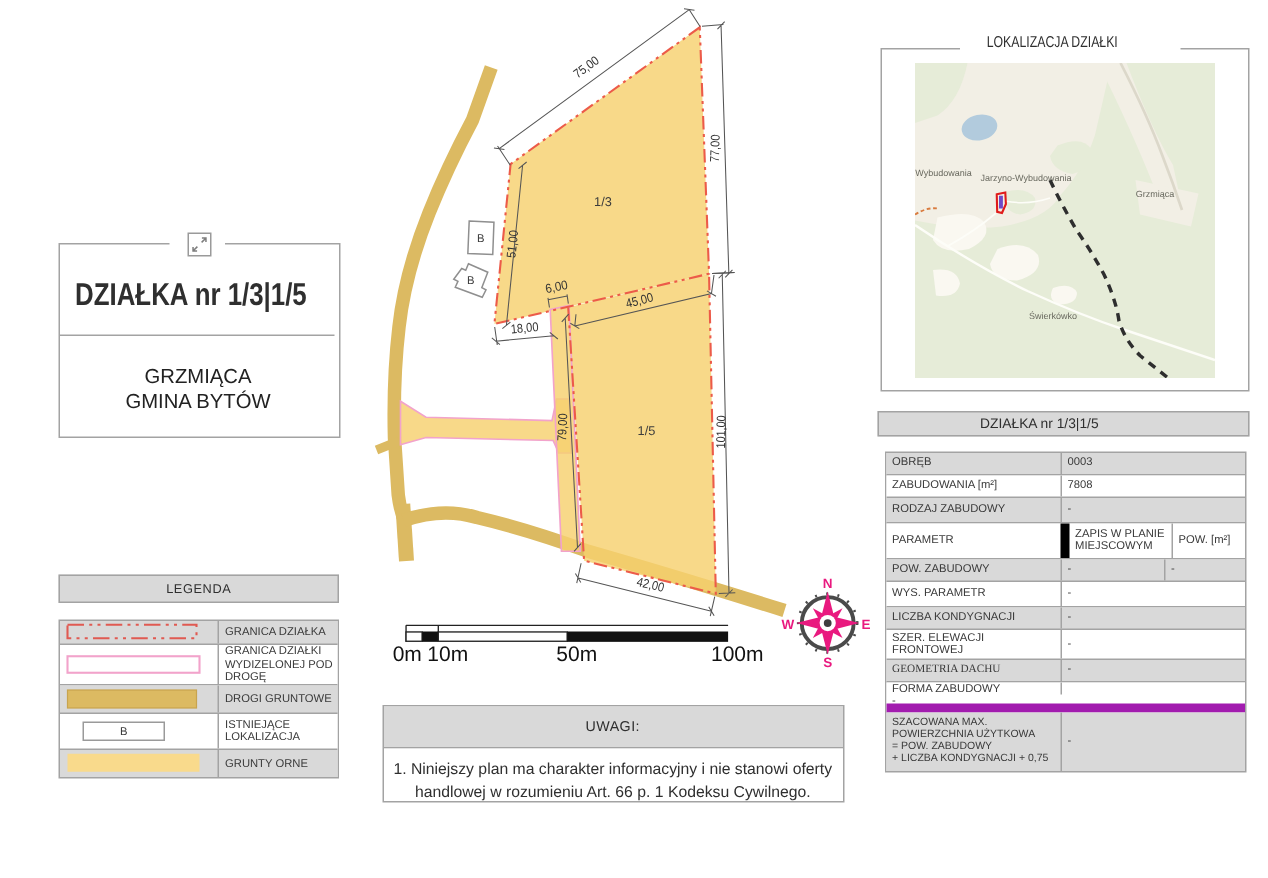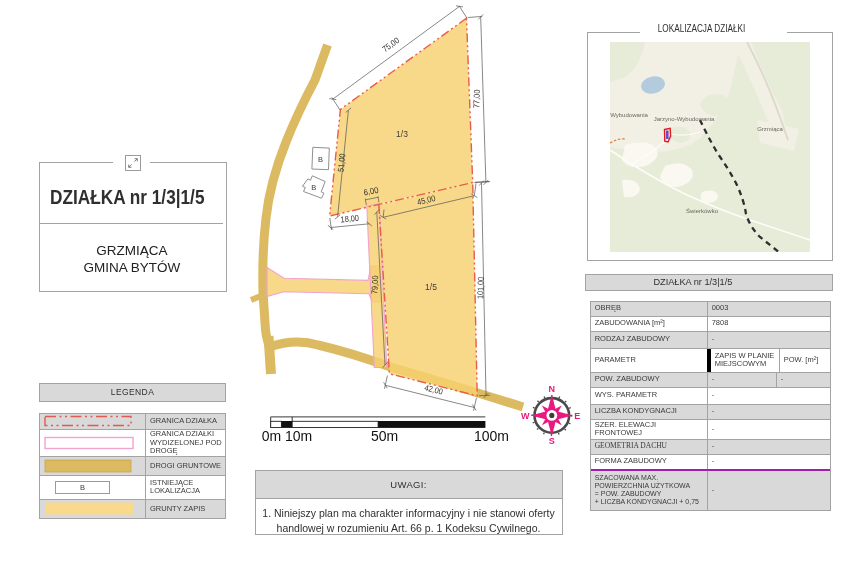--- a/index.html
+++ b/index.html
@@ -63,21 +63,21 @@
     </div>
     <div style="flex:1;display:flex;align-items:center;padding-left:4px;">ISTNIEJĄCE LOKALIZACJA</div>
   </div>
 
   <div style="display:flex;background:#d9d9d9;height:18px;">
     <div style="width:106px;box-sizing:border-box;border-right:1px solid #a3a3a3;display:flex;align-items:center;padding-left:3px;">
       <svg width="92" height="13">
           <rect x="2" y="0.5" width="88" height="12" fill="#f9da8c"></rect>
         </svg>
     </div>
-    <div style="flex:1;display:flex;align-items:center;padding-left:4px;">GRUNTY ZAPIS</div>
+    <div style="flex:1;display:flex;align-items:center;padding-left:4px;">GRUNTY ORNE</div>
   </div>
 </div>
 
 <svg class="abs" style="left:0;top:0;" width="845" height="585" viewBox="0 0 845 585">
 
   <path d="M327.5,45 L315,80 Q298,112 286,142 Q270,182 266,218 Q262,252 263,292 L265.5,330 Q267,342 271,350" fill="none" stroke="#dcba62" stroke-width="9"></path>
 
   <path d="M268.5,336 L271,374" fill="none" stroke="#dcba62" stroke-width="10"></path>
 
   <path d="M266,294 L251,300" fill="none" stroke="#dcba62" stroke-width="6"></path>
@@ -252,21 +252,21 @@
     <div style="width:112px;border-right:1px solid #a3a3a3;display:flex;align-items:center;padding-left:4px;">ZABUDOWANIA [m²]</div>
     <div style="flex:1;display:flex;align-items:center;padding-left:4px;">7808</div>
   </div>
 
   <div style="display:flex;background:#d9d9d9;border-bottom:1px solid #a3a3a3;height:16px;">
     <div style="width:112px;border-right:1px solid #a3a3a3;display:flex;align-items:center;padding-left:4px;">RODZAJ ZABUDOWY</div>
     <div style="flex:1;display:flex;align-items:center;padding-left:4px;">-</div>
   </div>
 
   <div style="display:flex;background:#fff;border-bottom:1px solid #a3a3a3;height:23px;">
-    <div style="width:112px;border-right:4px solid #000000;display:flex;align-items:center;padding-left:4px;">PARAMETR</div>
+    <div style="width:112px;border-right:6px solid #000000;display:flex;align-items:center;padding-left:4px;">PARAMETR</div>
     <div style="width:64px;border-right:1px solid #a3a3a3;display:flex;align-items:center;padding-left:4px;">ZAPIS W PLANIE MIEJSCOWYM</div>
     <div style="flex:1;display:flex;align-items:center;padding-left:4px;">POW. [m²]</div>
   </div>
 
   <div style="display:flex;background:#d9d9d9;border-bottom:1px solid #a3a3a3;height:14px;">
     <div style="width:112px;border-right:1px solid #a3a3a3;display:flex;align-items:center;padding-left:4px;">POW. ZABUDOWY</div>
     <div style="width:64px;border-right:1px solid #a3a3a3;display:flex;align-items:center;padding-left:4px;">-</div>
     <div style="flex:1;display:flex;align-items:center;padding-left:4px;">-</div>
   </div>
 
@@ -283,21 +283,21 @@
   <div style="display:flex;background:#fff;border-bottom:1px solid #a3a3a3;height:19px;">
     <div style="width:112px;border-right:1px solid #a3a3a3;display:flex;align-items:center;padding-left:4px;">SZER. ELEWACJI<br>FRONTOWEJ</div>
     <div style="flex:1;display:flex;align-items:center;padding-left:4px;">-</div>
   </div>
 
   <div style="display:flex;background:#d9d9d9;border-bottom:1px solid #a3a3a3;height:14px;">
     <div style="width:112px;border-right:1px solid #a3a3a3;display:flex;align-items:center;padding-left:4px;font-family:Liberation Serif, serif;">GEOMETRIA DACHU</div>
     <div style="flex:1;display:flex;align-items:center;padding-left:4px;">-</div>
   </div>
 
-  <div style="display:flex;background:#fff;border-bottom:2px solid #a21caf;height:14px;">
+  <div style="display:flex;background:#fff;border-bottom:6px solid #a21caf;height:14px;flex-direction:column;">
     <div style="width:112px;border-right:1px solid #a3a3a3;display:flex;align-items:center;padding-left:4px;">FORMA ZABUDOWY</div>
     <div style="flex:1;display:flex;align-items:center;padding-left:4px;">-</div>
   </div>
 
   <div style="display:flex;background:#d9d9d9;height:39px;">
     <div style="width:112px;border-right:1px solid #a3a3a3;display:flex;align-items:center;padding-left:4px;font-size:7px;line-height:8.3px;">SZACOWANA MAX.<br>POWIERZCHNIA UŻYTKOWA<br>= POW. ZABUDOWY<br>+ LICZBA KONDYGNACJI + 0,75</div>
     <div style="flex:1;display:flex;align-items:center;padding-left:4px;">-</div>
   </div>
 </div>
 

